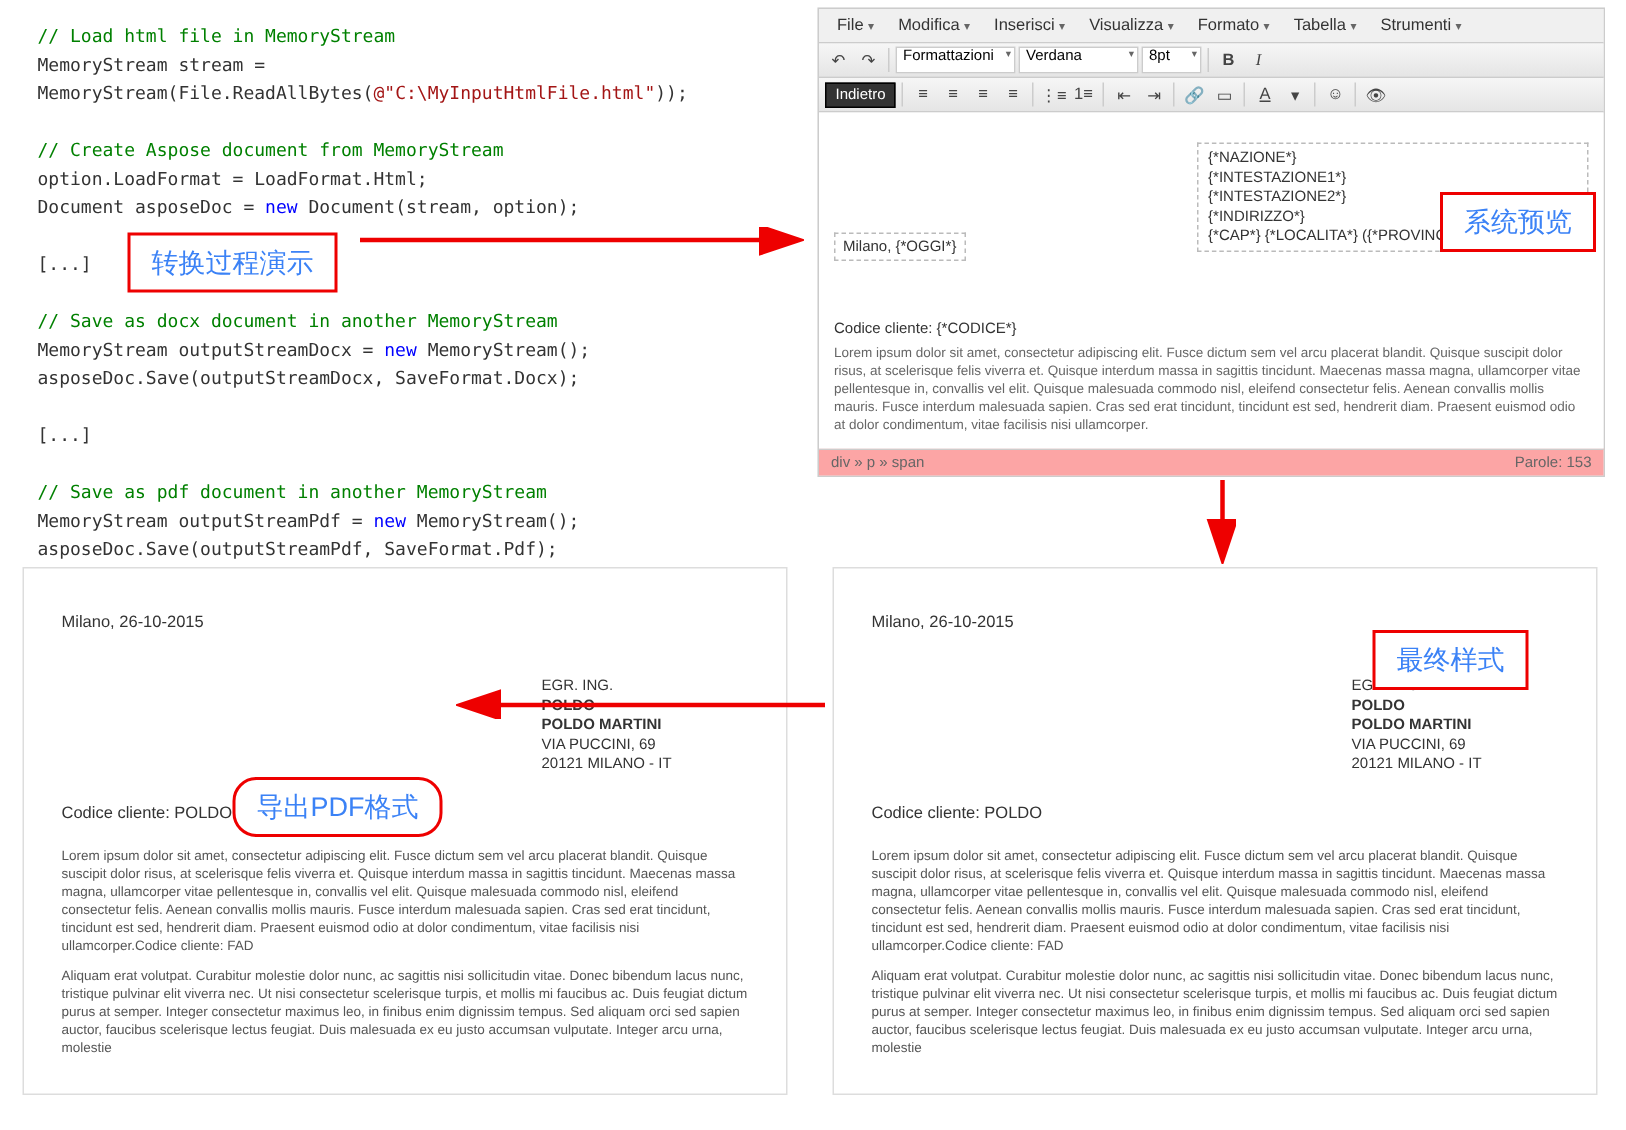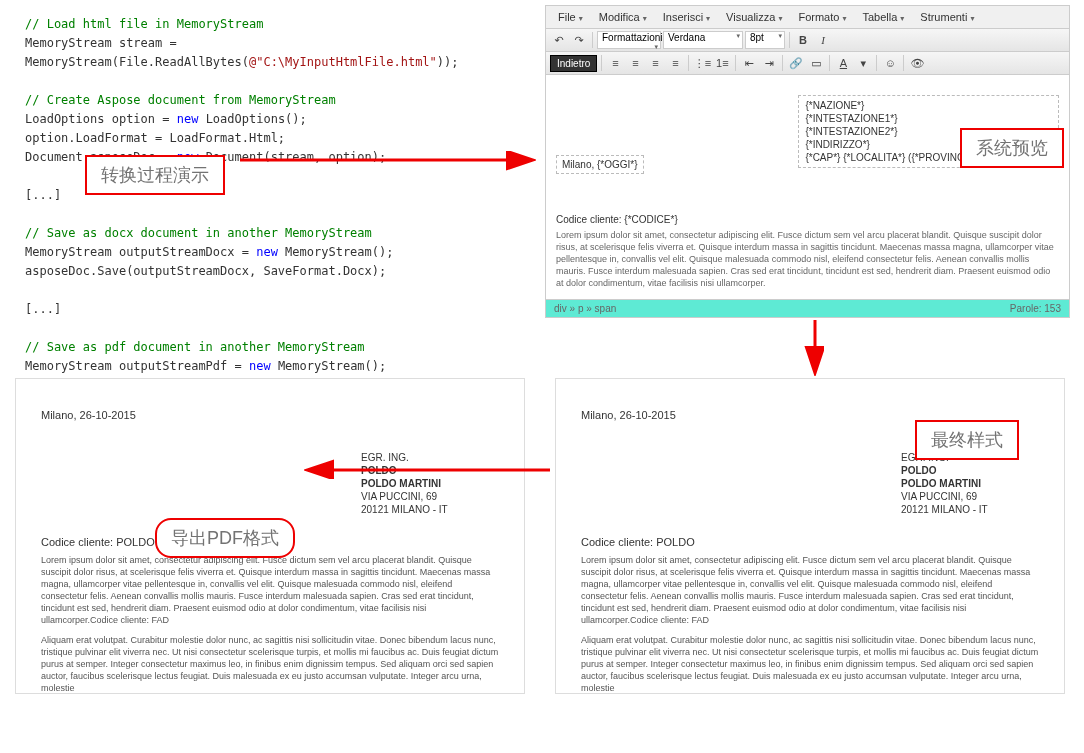--- a/index.html
+++ b/index.html
@@ -20,51 +20,50 @@
 .tb-btn { width: 18px; height: 18px; display: inline-flex; align-items: center; justify-content: center; border: 1px solid transparent; cursor: pointer; color: #444; font-size: 11px; }
 .tb-sep { width: 1px; height: 16px; background: #ccc; margin: 0 2px; }
 .tb-select { height: 18px; font-size: 10px; border: 1px solid #ccc; background: #fff; padding: 0 12px 0 4px; position: relative; }
 .tb-select::after { content: "▾"; position: absolute; right: 2px; font-size: 7px; color: #666; }
 .indietro-btn { background: #333; color: #fff; padding: 2px 6px; font-size: 10px; border: 1px solid #000; text-align: right; }
 
 .editor-content { background: #fff; min-height: 190px; padding: 10px; font-size: 10px; color: #333; position: relative; }
 .placeholder-box { border: 1px dashed #bbb; padding: 3px 5px; display: inline-block; font-size: 10px; color: #333; }
 .editor-right-block { position: absolute; right: 10px; top: 20px; border: 1px dashed #bbb; padding: 3px 6px; font-size: 10px; line-height: 13px; }
 .editor-body-text { margin-top: 50px; font-size: 9px; color: #666; line-height: 12px; }
-.editor-status { display: flex; justify-content: space-between; border-top: 1px solid #ccc; padding: 3px 8px; font-size: 10px; color: #666; background: #5eead4; }
-
-
-.pdf-panel { position: absolute; width: 510px; height: 316px; border: 1px solid #ddd; background: #fff; padding: 30px 25px; font-size: 10px; color: #333; }
+.editor-status { display: flex; justify-content: space-between; border-top: 1px solid #ccc; padding: 3px 8px; font-size: 10px; color: #666; background: #fca5a5; }
+
+
+.pdf-panel { position: absolute; width: 510px; height: 352px; border: 1px solid #ddd; background: #fff; padding: 30px 25px; font-size: 10px; color: #333; }
 .pdf-left { top: 378px; left: 15px; }
 .pdf-right { top: 378px; left: 555px; }
 .pdf-date { font-size: 11px; margin-bottom: 30px; }
 .pdf-addr { text-align: left; font-size: 10px; line-height: 13px; margin-bottom: 20px; margin-left: 320px; width: 160px; }
 .pdf-addr .b { font-weight: bold; }
-.pdf-codice { font-size: 11px; margin-bottom: 6px; }
+.pdf-codice { font-size: 11px; margin-bottom: 16px; }
 .pdf-para { font-size: 9px; line-height: 12px; color: #555; margin-bottom: 8px; }
 
 
-.annot-box { position: absolute; border: 2px solid #e00; color: #737373; font-size: 18px; font-weight: normal; padding: 6px 14px; background: #fff; font-family: "Microsoft YaHei", sans-serif; }
+.annot-box { position: absolute; border: 2px solid #e00; color: #3b82f6; font-size: 18px; font-weight: normal; padding: 6px 14px; background: #fff; font-family: "Microsoft YaHei", sans-serif; }
 .annot1 { top: 155px; left: 85px; }
 .annot2 { top: 128px; left: 960px; }
 .annot3 { top: 420px; left: 915px; }
 .annot4 { top: 518px; left: 155px; border-radius: 16px; }
 
 
 .arrow { position: absolute; stroke: #e00; fill: #e00; }
 </style>
 </head>
 <body>
 
 <div class="code-panel">
   <div><span class="comment">// Load html file in MemoryStream</span></div>
   <div><span>MemoryStream stream = MemoryStream(File.ReadAllBytes(</span><span class="string">@"C:\MyInputHtmlFile.html"</span><span>));</span></div>
   <div>&nbsp;</div>
   <div><span class="comment">// Create Aspose document from MemoryStream</span></div>
-  <div><span>LoadOptions option = </span><span class="keyword">new</span><span> LoadOptions();</span></div>
   <div>option.LoadFormat = LoadFormat.Html;</div>
   <div><span>Document asposeDoc = </span><span class="keyword">new</span><span> Document(stream, option);</span></div>
   <div>&nbsp;</div>
   <div>[...]</div>
   <div>&nbsp;</div>
   <div><span class="comment">// Save as docx document in another MemoryStream</span></div>
   <div><span>MemoryStream outputStreamDocx = </span><span class="keyword">new</span><span> MemoryStream();</span></div>
   <div>asposeDoc.Save(outputStreamDocx, SaveFormat.Docx);</div>
   <div>&nbsp;</div>
   <div>[...]</div>
@@ -81,21 +80,21 @@
     <div class="menu-item">Inserisci</div>
     <div class="menu-item">Visualizza</div>
     <div class="menu-item">Formato</div>
     <div class="menu-item">Tabella</div>
     <div class="menu-item">Strumenti</div>
   </div>
   <div class="toolbar-row">
     <span class="tb-btn">↶</span>
     <span class="tb-btn">↷</span>
     <span class="tb-sep"></span>
-    <span class="tb-select" style="width:64px">Formattazioni</span>
+    <span class="tb-select" style="width:80px">Formattazioni</span>
     <span class="tb-select" style="width:80px">Verdana</span>
     <span class="tb-select" style="width:40px">8pt</span>
     <span class="tb-sep"></span>
     <span class="tb-btn" style="font-weight:bold">B</span>
     <span class="tb-btn" style="font-style:italic;font-family:serif">I</span>
   </div>
   <div class="toolbar-row">
     <span class="indietro-btn">Indietro</span>
     <span class="tb-sep"></span>
     <span class="tb-btn">≡</span>

